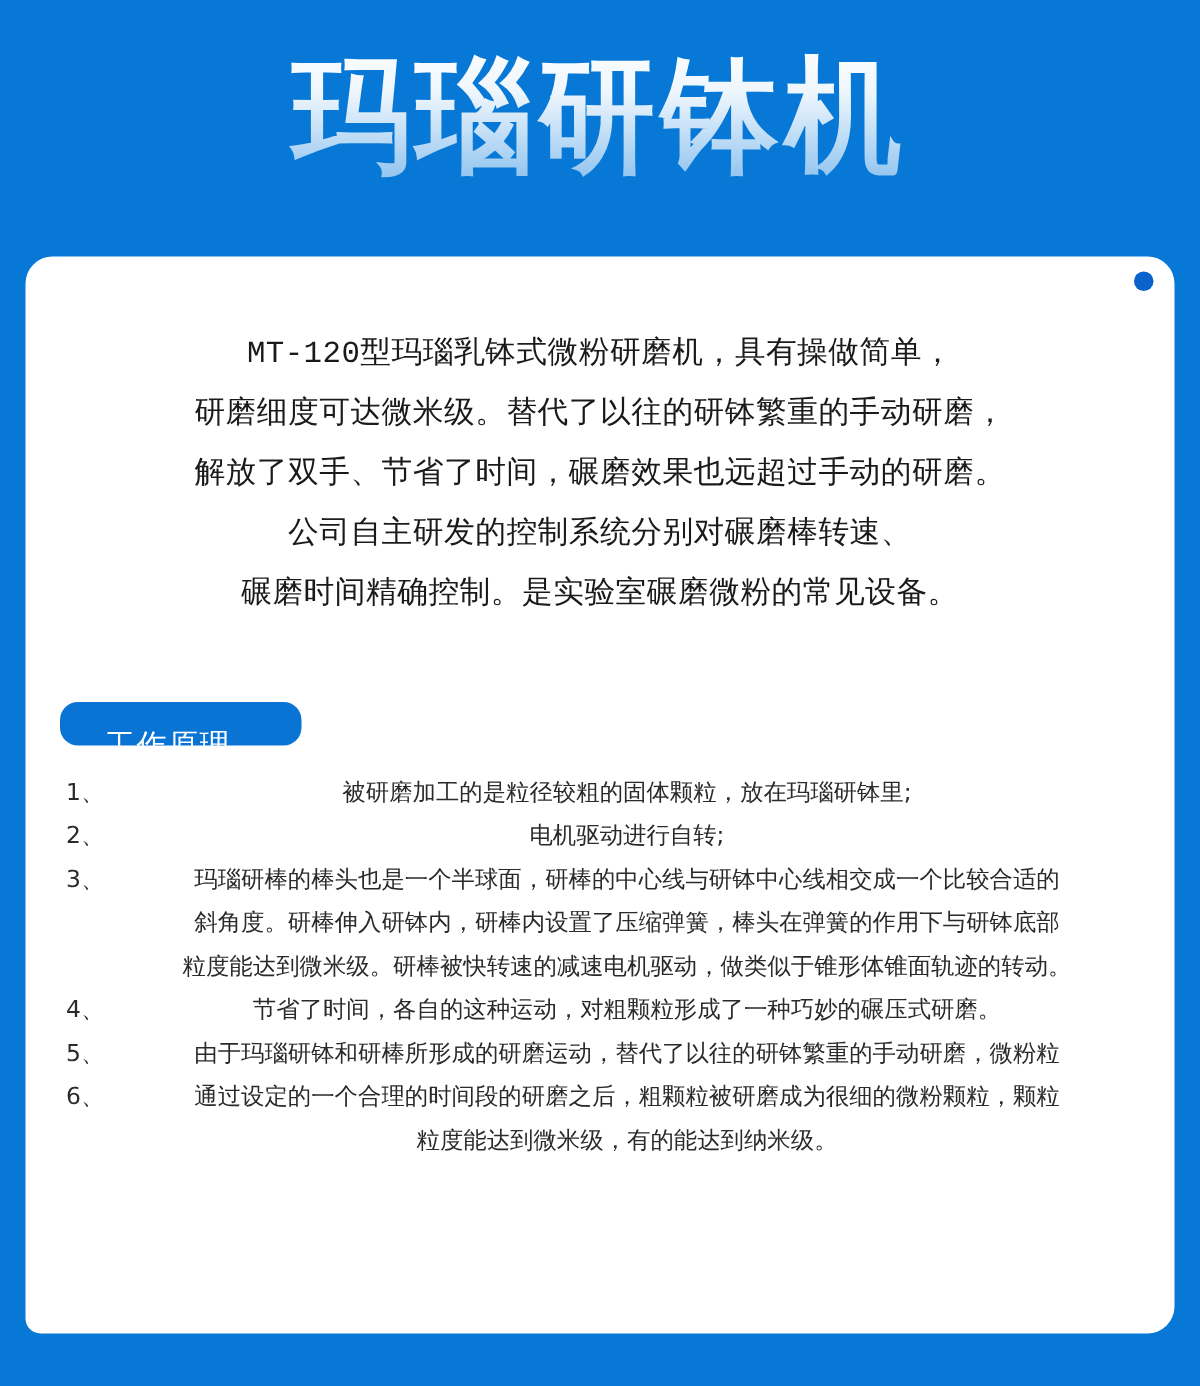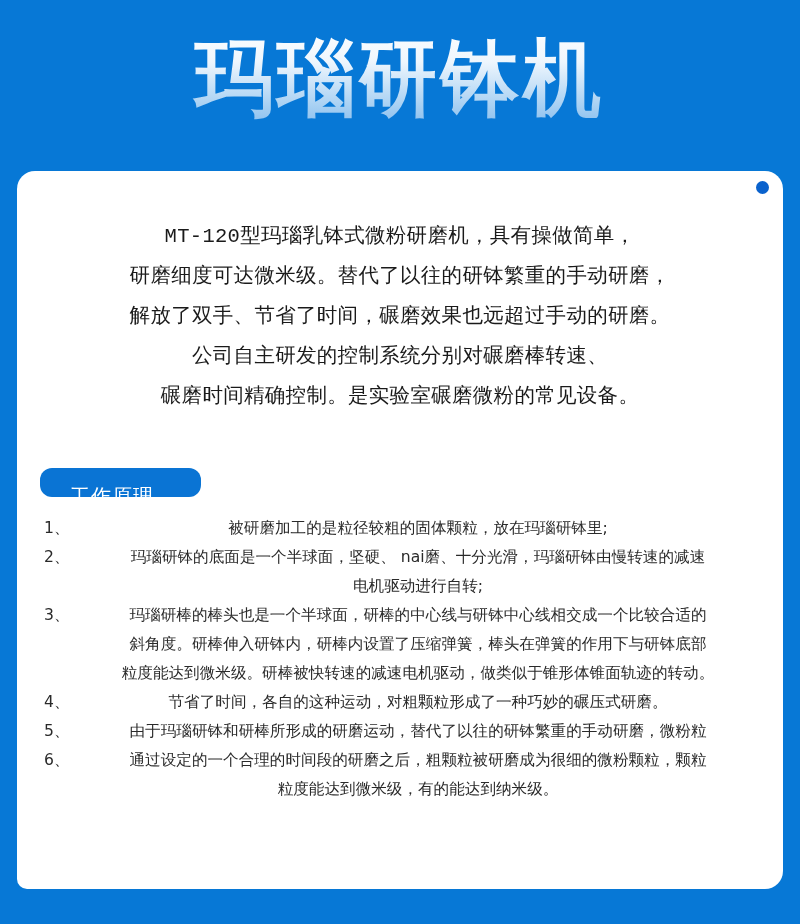--- a/index.html
+++ b/index.html
@@ -63,21 +63,20 @@
     <span>工作原理</span>
   </div>
 
   <div class="steps">
     <div class="step">
       <span class="num">1、</span>
       <span class="line">被研磨加工的是粒径较粗的固体颗粒，放在玛瑙研钵里;</span>
     </div>
     <div class="step">
       <span class="num">2、</span>
-      <span class="line">玛瑙研钵的底面是一个半球面，坚硬、 nai磨、十分光滑，玛瑙研钵由慢转速的减速</span>
       <span class="line">电机驱动进行自转;</span>
     </div>
     <div class="step">
       <span class="num">3、</span>
       <span class="line">玛瑙研棒的棒头也是一个半球面，研棒的中心线与研钵中心线相交成一个比较合适的</span>
       <span class="line">斜角度。研棒伸入研钵内，研棒内设置了压缩弹簧，棒头在弹簧的作用下与研钵底部</span>
       <span class="line">粒度能达到微米级。研棒被快转速的减速电机驱动，做类似于锥形体锥面轨迹的转动。</span>
     </div>
     <div class="step">
       <span class="num">4、</span>

